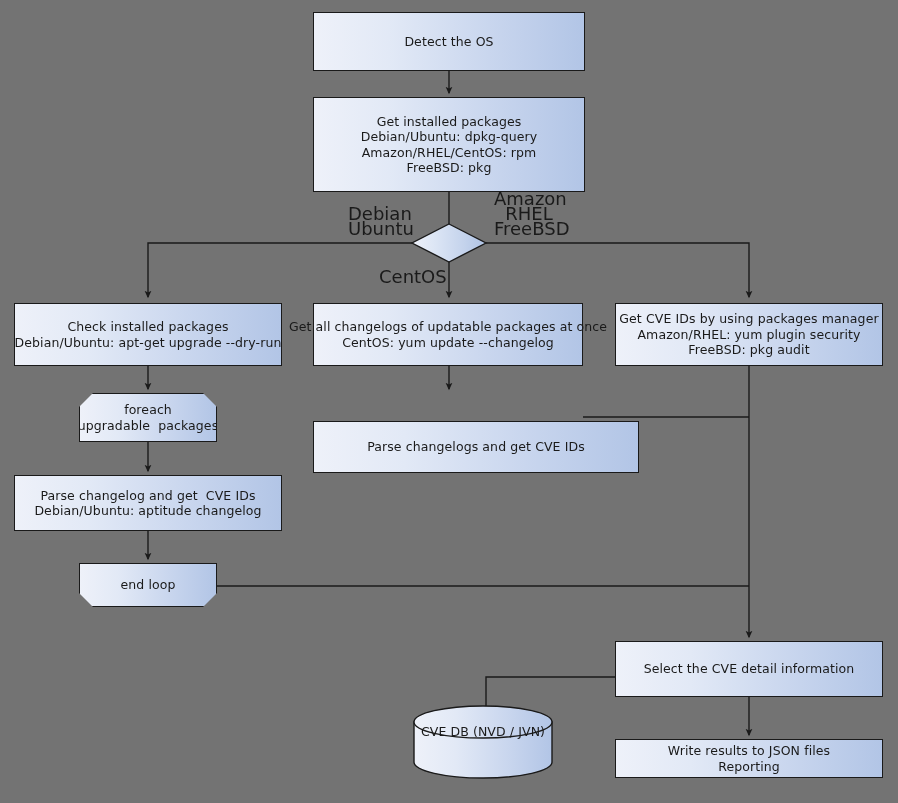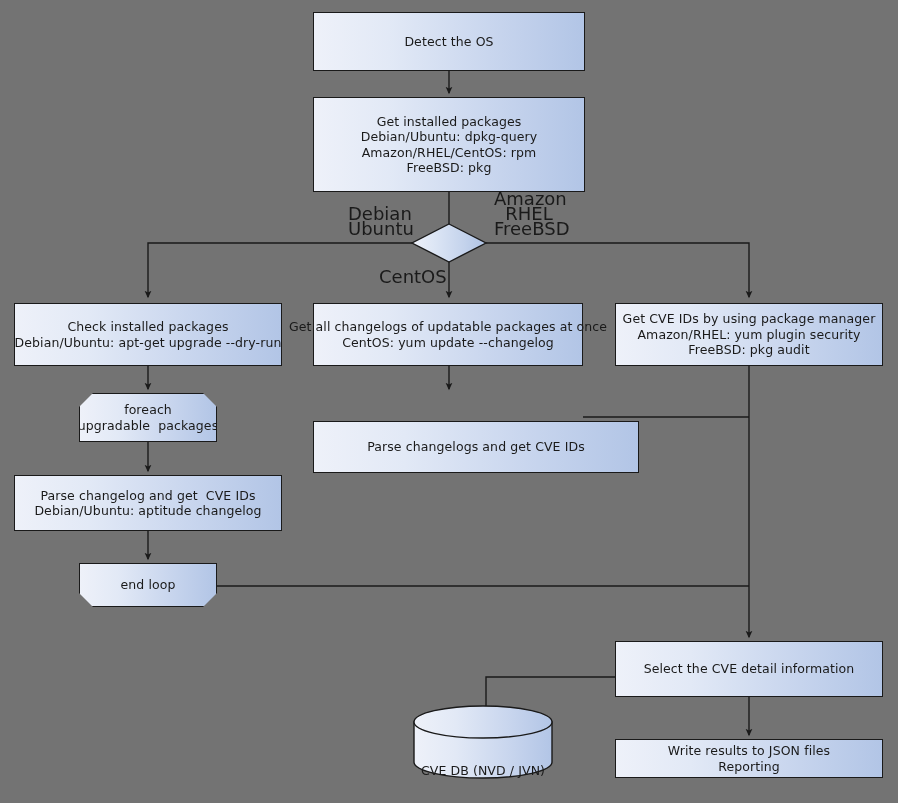--- a/index.html
+++ b/index.html
@@ -148,21 +148,21 @@
     <span class="node-label">Check installed packages
 Debian/Ubuntu: apt-get upgrade --dry-run</span>
   </div>
 
   <div class="node box" style="left:313px; top:303px; width:270px; height:63px;">
     <span class="node-label">Get all changelogs of updatable packages at once
 CentOS: yum update --changelog</span>
   </div>
 
   <div class="node box" style="left:615px; top:303px; width:268px; height:63px;">
-    <span class="node-label">Get CVE IDs by using package manager
+    <span class="node-label">Get CVE IDs by using packages manager
 Amazon/RHEL: yum plugin security
 FreeBSD: pkg audit</span>
   </div>
 
   <div class="node loop-start" style="left:79px; top:393px; width:138px; height:49px;">
     <span class="node-label">foreach
 upgradable  packages</span>
   </div>
 
   <div class="node box" style="left:313px; top:393px; width:326px; height:52px;margin-top:28px;">
@@ -180,21 +180,21 @@
 
   <div class="node box" style="left:615px; top:641px; width:268px; height:56px;">
     <span class="node-label">Select the CVE detail information</span>
   </div>
 
   <div class="node box" style="left:615px; top:739px; width:268px; height:39px;">
     <span class="node-label">Write results to JSON files
 Reporting</span>
   </div>
 
-  <div class="node" style="left:414px; top:706px; width:138px; height:52px;margin-top:39px;">
+  <div class="node" style="left:414px; top:706px; width:138px; height:52px;">
     <span class="node-label">CVE DB (NVD / JVN)</span>
   </div>
 
   <div class="edge-label" style="left:348px; top:206px; width:62px;">Debian
 Ubuntu</div>
 
   <div class="edge-label" style="left:494px; top:191px; width:70px;">Amazon
 RHEL
 FreeBSD</div>
 

